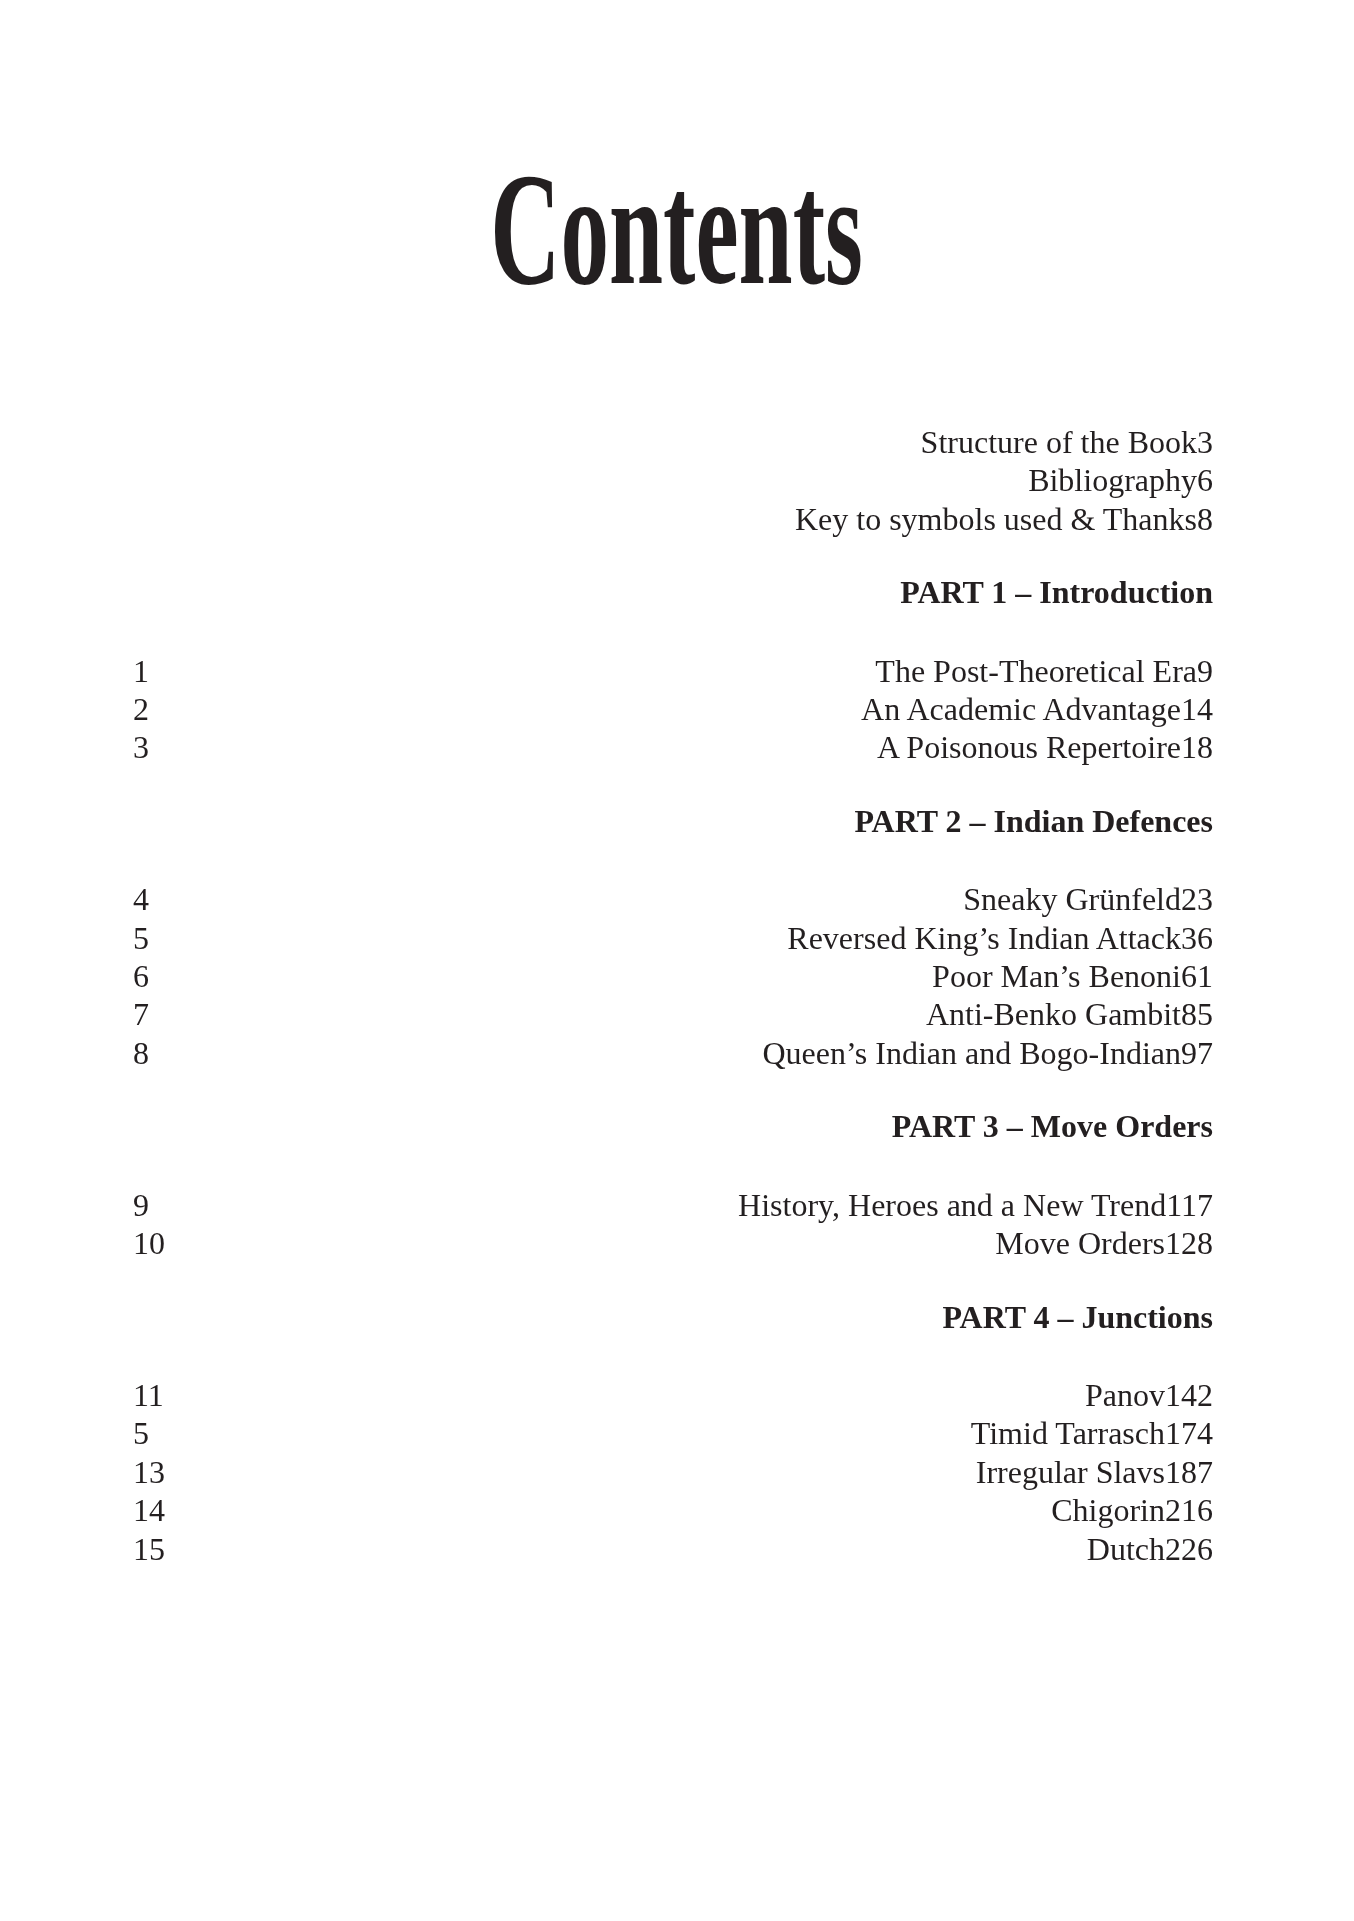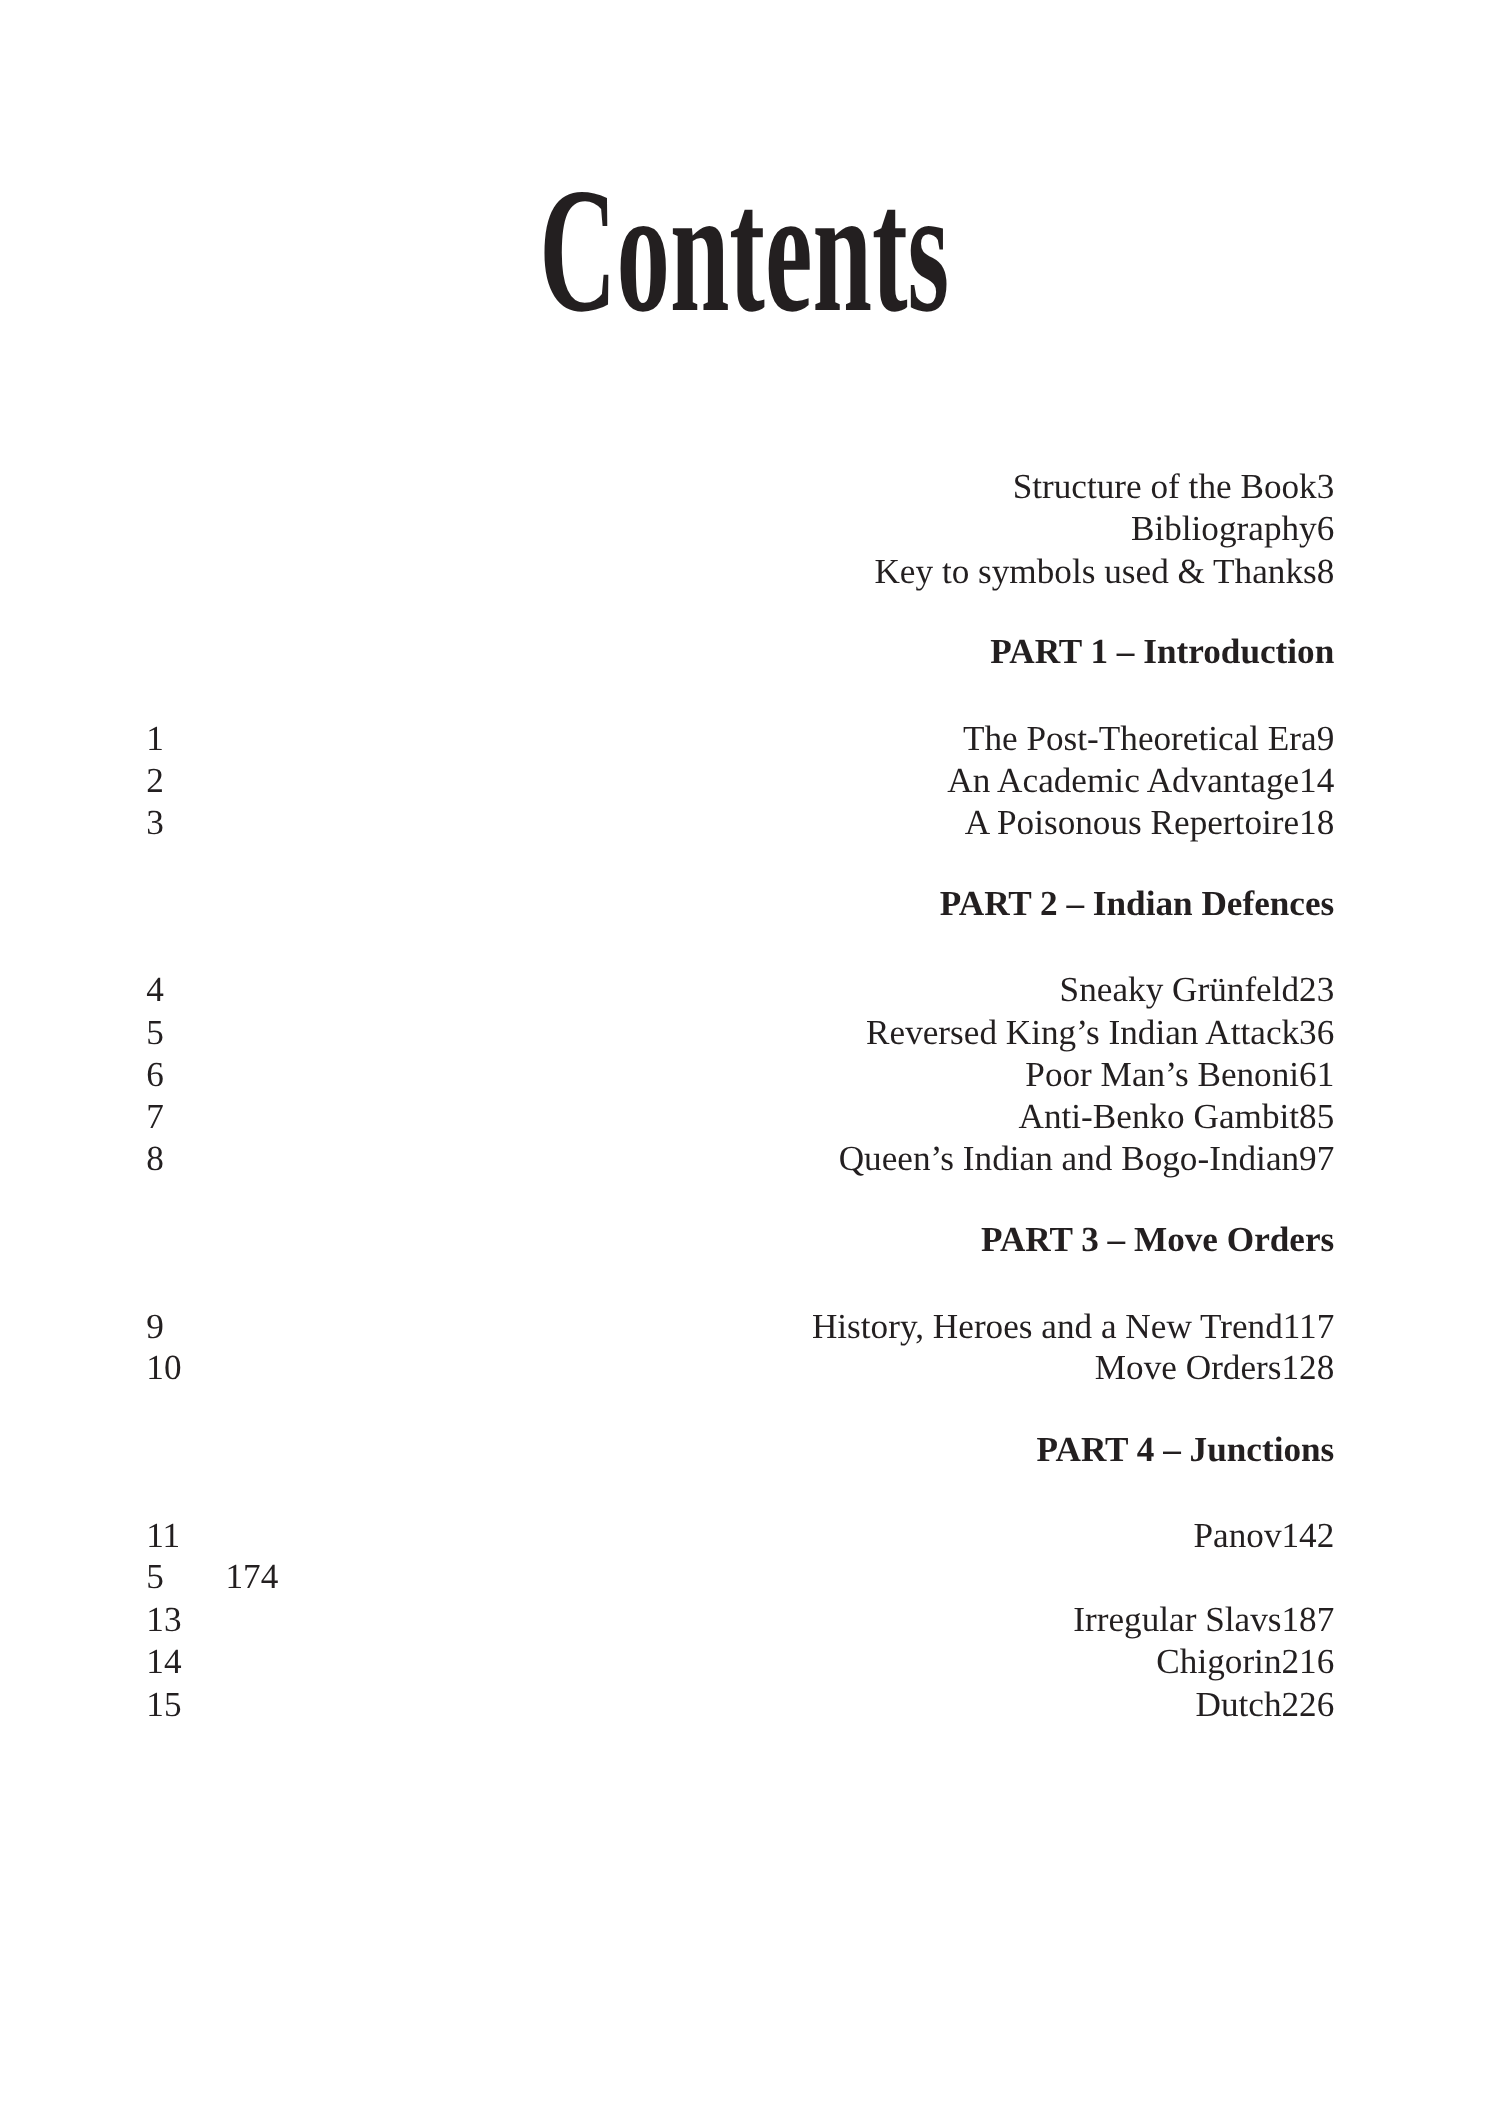--- a/index.html
+++ b/index.html
@@ -157,20 +157,21 @@
         <div class="part">
           <div class="part-heading">PART 4 – Junctions</div>
           <div class="chapters">
             <div class="row">
               <span class="num">11</span>
               <span class="entry-title">Panov</span>
               <span class="page-num">142</span>
             </div>
             <div class="row">
               <span class="num">5</span>
+              <span class="entry-title">Timid Tarrasch</span>
               <span class="page-num">174</span>
             </div>
             <div class="row">
               <span class="num">13</span>
               <span class="entry-title">Irregular Slavs</span>
               <span class="page-num">187</span>
             </div>
             <div class="row">
               <span class="num">14</span>
               <span class="entry-title">Chigorin</span>

